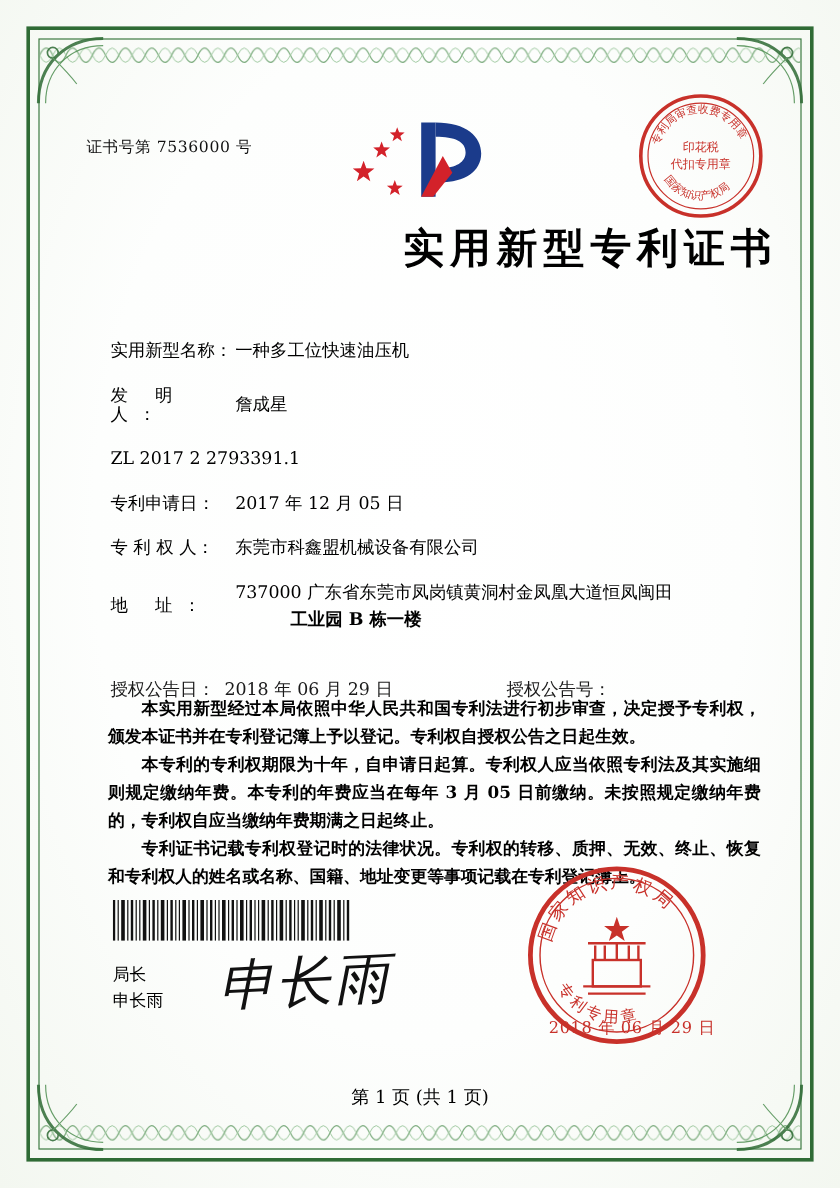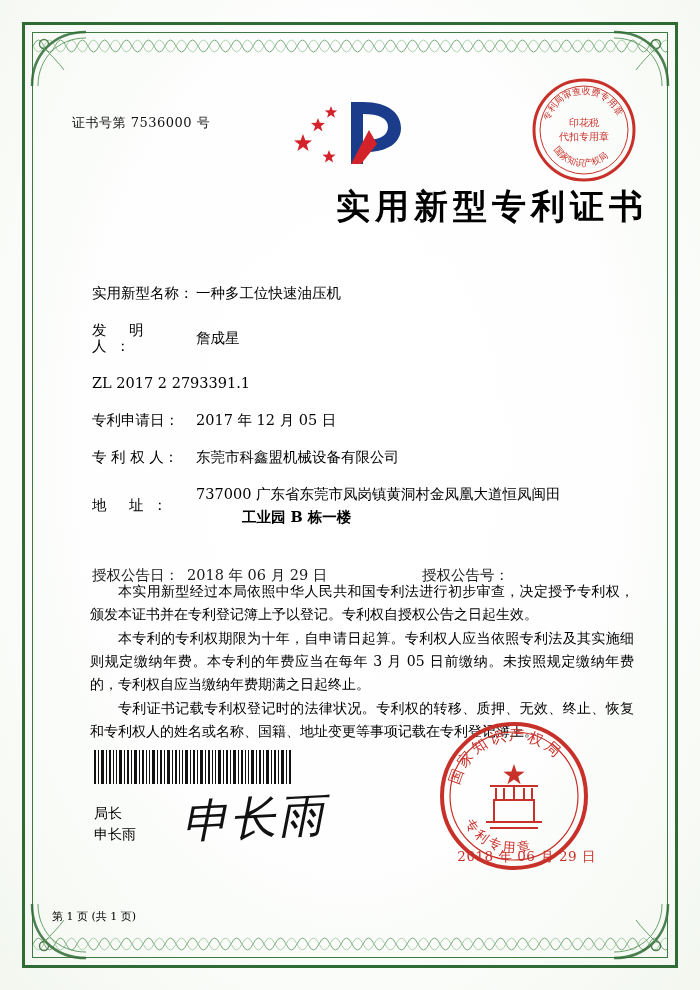--- a/index.html
+++ b/index.html
@@ -147,20 +147,21 @@
 
   .paras {
     position: absolute;
     left: 38px;
     right: 14px;
     top: 522px;
     font-size: 14px;
     line-height: 1.62;
     text-align: justify;
     color: #000;
+    font-weight: bold;
   }
   .paras p {
     margin: 0 0 2px 0;
     text-indent: 28px;
   }
 
   .barcode {
     position: absolute;
     left: 42px;
     bottom: 148px;
@@ -202,21 +203,22 @@
     bottom: 66px;
     font-size: 13.5px;
     color: #c8312a;
     letter-spacing: .5px;
   }
 
   .page-footer {
     position: absolute;
     left: 0; right: 0;
     bottom: 8px;
-    font-size: 11px;
+    text-align: center;
+    font-size: 15px;
     color: #000;
   }
 </style>
 </head>
 <body>
 
 <div class="page">
 
   <div class="outer-frame"></div>
   <div class="inner-frame"></div>

